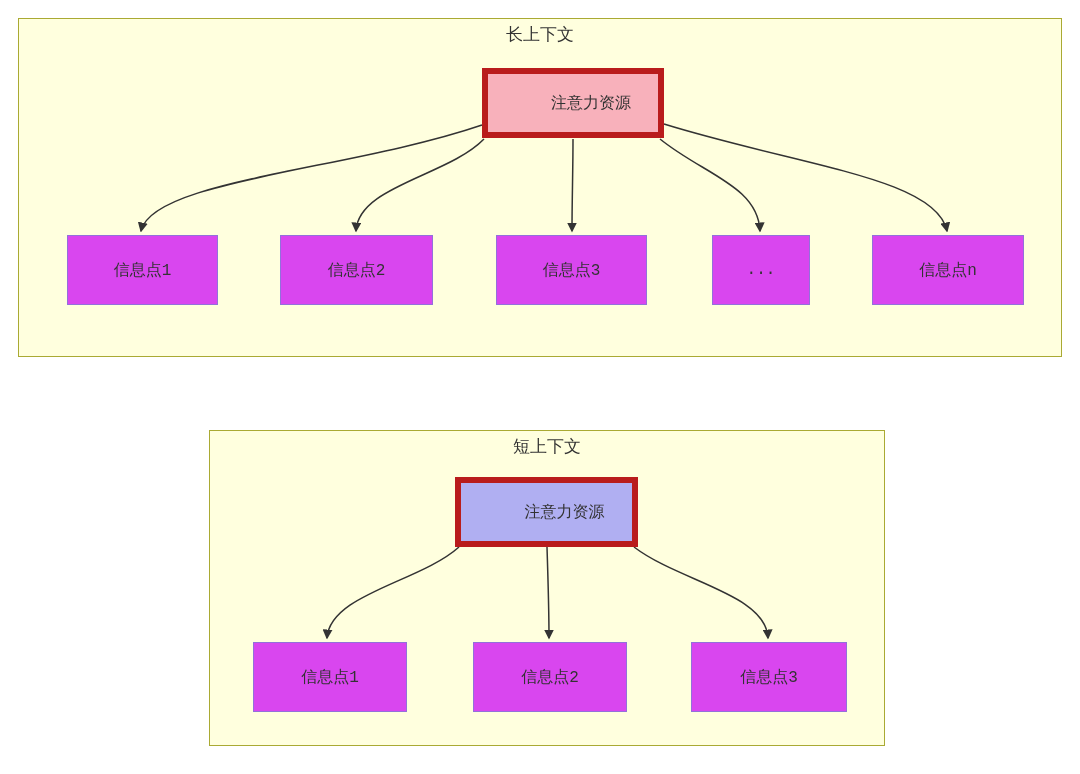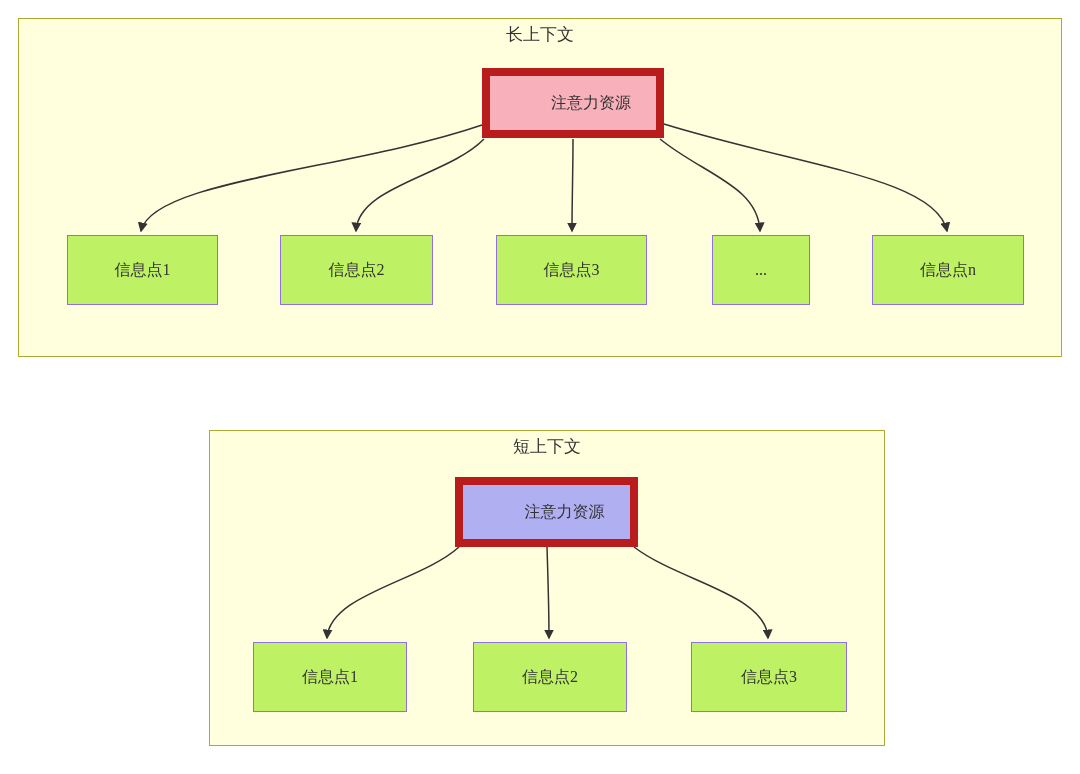--- a/index.html
+++ b/index.html
@@ -1,21 +1,21 @@
 <!DOCTYPE html>
 <html><head>
 <meta charset="utf-8">
 <style>
   html, body { margin: 0; padding: 0; background: #ffffff; }
   .canvas {
     position: relative;
     width: 1080px;
     height: 774px;
     background: #ffffff;
-    font-family: Liberation Serif, serif;
+    font-family: Liberation Mono, monospace;
     color: #333333;
     overflow: hidden;
   }
   .panel {
     position: absolute;
     background: #ffffde;
     border: 1px solid #aaaa33;
     box-sizing: border-box;
   }
   #panel-long  { left: 18px;  top: 18px;  width: 1044px; height: 339px; }
@@ -45,25 +45,25 @@
     display: flex;
     align-items: center;
     justify-content: center;
     box-sizing: border-box;
     font-size: 16px;
     text-align: center;
     color: #333333;
     height: 70px;
   }
   .node.info {
-    background: #bef264;
+    background: #d946ef;
     border: 1px solid #9370db;
   }
   .node.attention {
-    border: 8px solid #b91c1c;
+    border: 6px solid #b91c1c;
     padding-left: 36px;
   }
   #n-long-attn  { left: 482px; top: 68px;  width: 182px; background: #f8b1bb; }
   #n-short-attn { left: 455px; top: 477px; width: 183px; background: #b0aff2; }
 
   #n-l1 { left: 67px;  top: 235px; width: 151px; }
   #n-l2 { left: 280px; top: 235px; width: 153px; }
   #n-l3 { left: 496px; top: 235px; width: 151px; }
   #n-l4 { left: 712px; top: 235px; width: 98px;  }
   #n-l5 { left: 872px; top: 235px; width: 152px; }

